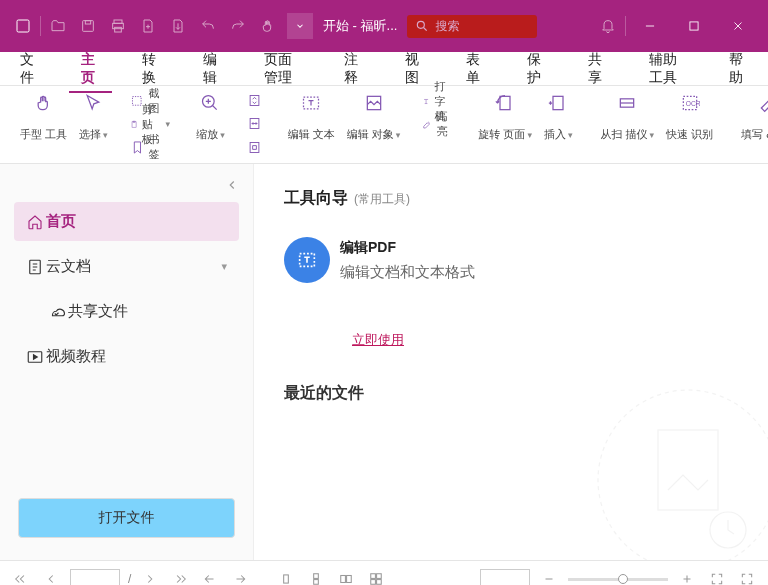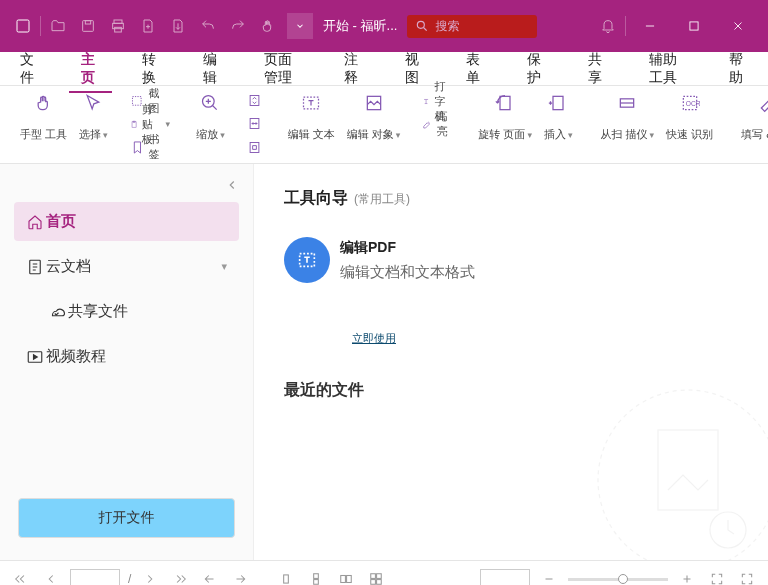--- a/index.html
+++ b/index.html
@@ -43,21 +43,21 @@
 .sidespacer{flex:1}
 .openbtn{margin:8px 4px;padding:10px;border:1px solid #ddd;border-radius:4px;background:#7dd3fc;text-align:center;font-size:14px;cursor:pointer}
 .content{flex:1;padding:24px 30px;position:relative;overflow:hidden}
 .ctitle{font-size:16px;font-weight:600;color:#222;display:flex;align-items:baseline;gap:6px}
 .ctitle .sub{font-size:12px;font-weight:400;color:#888}
 .tool{display:flex;align-items:center;gap:10px;margin-top:28px}
 .toolico{width:46px;height:46px;border-radius:50%;background:#3b82e6;display:flex;align-items:center;justify-content:center}
 .toolico svg{width:22px;height:22px;stroke:#fff;fill:none;stroke-width:1.8}
 .tooltxt .h{font-size:14px;font-weight:600;color:#222}
 .tooltxt .d{font-size:15px;color:#666;margin-top:6px}
-.uselink{margin-top:48px;margin-left:68px;font-size:11px;color:#0c4a6e;text-decoration:underline;cursor:pointer;display:inline-block}
+.uselink{margin-top:48px;margin-left:68px;font-size:13px;color:#be185d;text-decoration:underline;cursor:pointer;display:inline-block}
 .rtitle{font-size:16px;font-weight:600;margin-top:34px}
 .bgdeco{position:absolute;right:-20px;bottom:-20px;width:200px;height:200px;opacity:.12}
 .bgdeco svg{width:100%;height:100%;stroke:#999;fill:none;stroke-width:1.2}
 .statusbar{height:37px;border-top:1px solid #e5e5e5;display:flex;align-items:center;padding:0 10px;gap:8px;font-size:12px;color:#888}
 .sb-btn{width:22px;height:22px;display:flex;align-items:center;justify-content:center;cursor:pointer}
 .sb-btn svg{width:14px;height:14px;stroke:#999;fill:none;stroke-width:1.8}
 .sb-input{width:50px;height:20px;border:1px solid #ccc;font-size:11px;text-align:center}
 .sb-spacer{flex:1}
 .sb-slider{width:100px;height:3px;background:#ddd;position:relative}
 .sb-slider .thumb{position:absolute;left:50%;top:-4px;width:10px;height:10px;border-radius:50%;background:#fff;border:1px solid #999}

